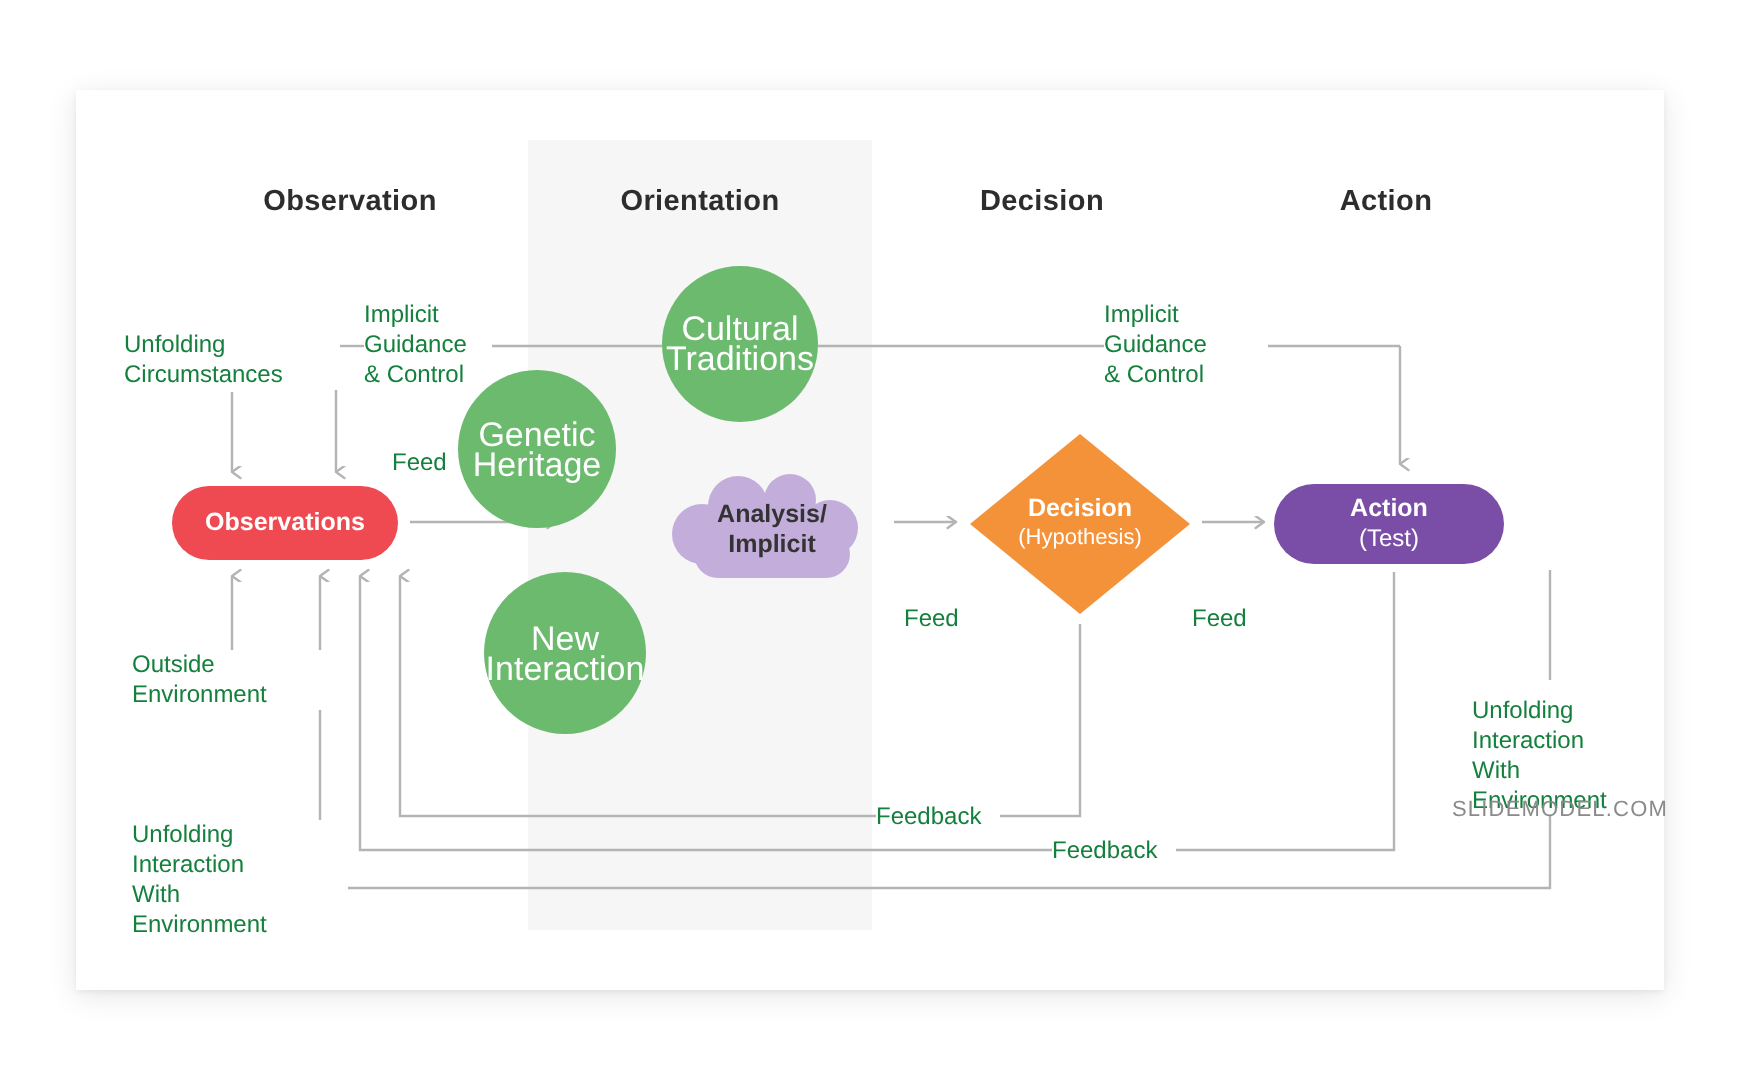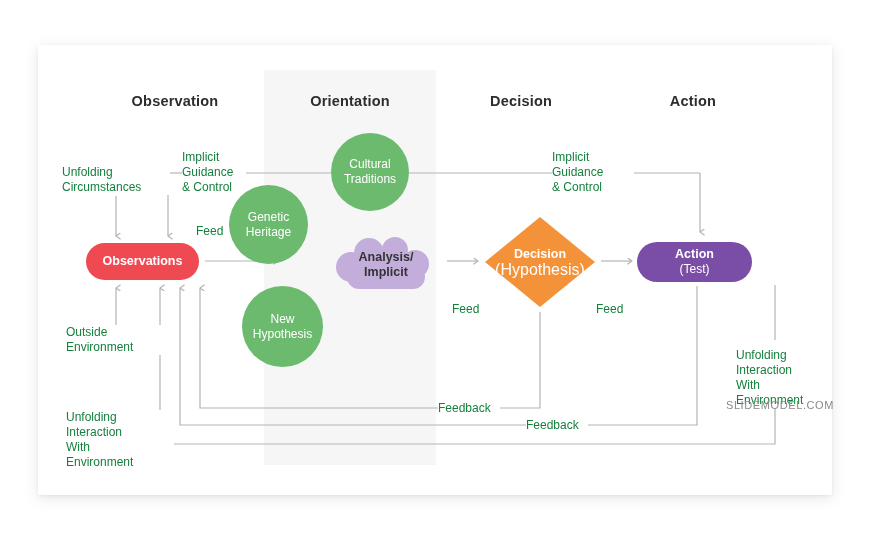--- a/index.html
+++ b/index.html
@@ -76,21 +76,21 @@
     display: flex;
     align-items: center;
     justify-content: center;
     text-align: center;
     color: #ffffff;
     line-height: 15px;
   }
   .circle {
     border-radius: 50%;
     background: #6cba6e;
-    font-size: 12px;
+    font-size: 17px;
   }
   .pill {
     border-radius: 22px;
     font-size: 12.5px;
     font-weight: bold;
   }
   #node-observations {
     left: 86px; top: 243px; width: 113px; height: 37px;
     background: #ef4a52;
   }
@@ -122,21 +122,21 @@
 
   #node-decision {
     left: 484px; top: 216px; width: 112px; height: 92px;
     font-size: 12.5px;
     flex-direction: column;
     z-index: 5;
   }
   #node-decision svg { position: absolute; left: 0; top: 0; }
   #node-decision .dtxt { position: relative; z-index: 2; }
   #node-decision .ln1 { font-weight: bold; }
-  #node-decision .ln2 { font-size: 16px; text-align: right; }
+  #node-decision .ln2 { font-size: 11px; text-align: right; }
 
   .watermark {
     position: absolute;
     right: 36px;
     bottom: 12px;
     font-size: 11px;
     letter-spacing: 0.6px;
     color: #8a8a8a;
   }
 </style>
@@ -248,21 +248,21 @@
 Heritage</span>
   </div>
 
   <div class="node circle" id="node-cultural">
     <span style="white-space:pre-line;">Cultural
 Traditions</span>
   </div>
 
   <div class="node circle" id="node-newinfo">
     <span style="white-space:pre-line;">New
-Hypothesis</span>
+Interaction</span>
   </div>
 
 
   <div class="node" id="node-analysis">
     <svg width="106" height="55" viewBox="0 0 106 55">
       <g fill="#c3aedb">
         <circle cx="36" cy="16" r="15"></circle>
         <circle cx="62" cy="13" r="13"></circle>
         <circle cx="82" cy="27" r="14"></circle>
         <circle cx="18" cy="30" r="15"></circle>

